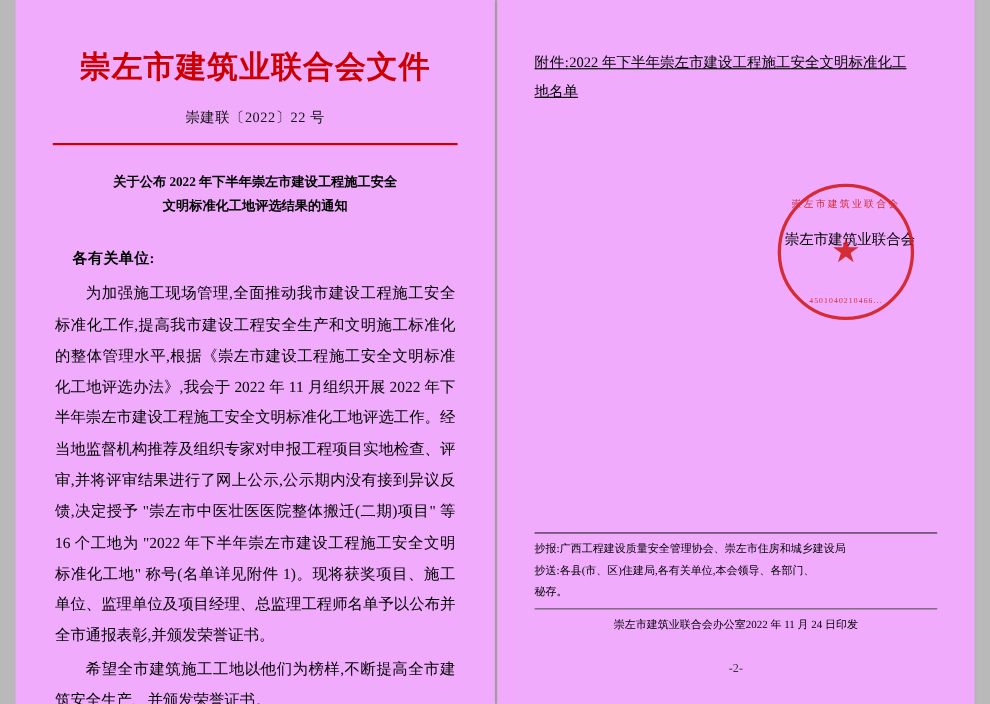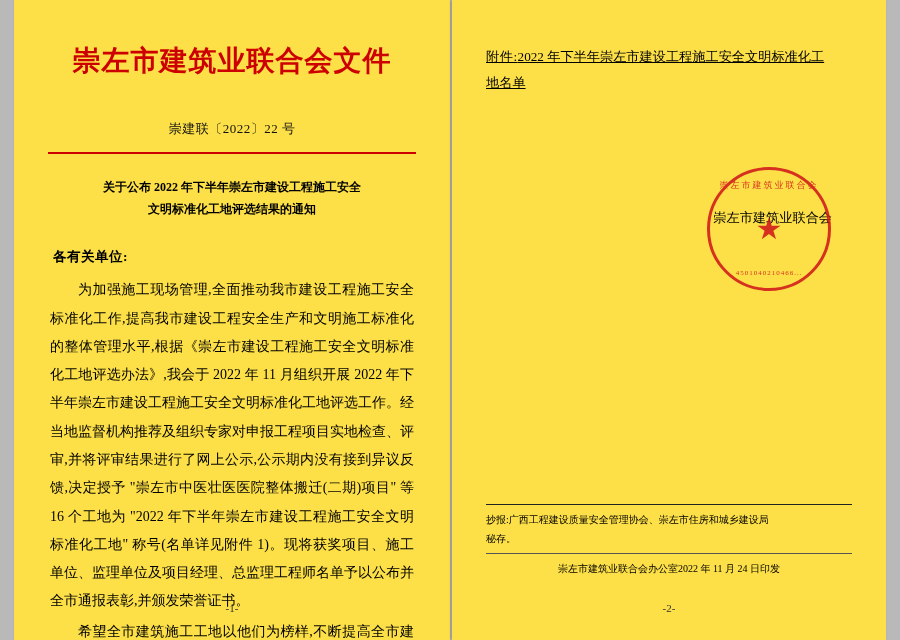--- a/index.html
+++ b/index.html
@@ -14,21 +14,21 @@
     overflow: hidden;
   }
   .page-wrap {
     position: relative;
     width: 900px;
     height: 640px;
   }
   .sheet {
     position: absolute;
     top: 0;
-    background: #fde047;
+    background: #f0abfc;
     height: 640px;
     box-sizing: border-box;
   }
   .sheet.left {
     left: 14px;
     width: 436px;
     box-shadow: 1px 0 3px rgba(0,0,0,0.18);
   }
   .sheet.right {
     left: 452px;
@@ -43,40 +43,40 @@
     font-weight: bold;
     font-size: 28px;
     letter-spacing: 1px;
     margin-top: 42px;
     white-space: nowrap;
   }
   .doc-number {
     text-align: center;
     font-size: 13px;
     color: #111;
-    margin-top: 40px;
+    margin-top: 18px;
     letter-spacing: 0.5px;
   }
   .red-rule {
     height: 2px;
     background: #cc0000;
     margin: 14px 34px 0 34px;
   }
   .subject {
     text-align: center;
     font-size: 12px;
     font-weight: bold;
     color: #000;
     line-height: 1.85;
     margin: 22px 34px 0 34px;
   }
   .salutation {
     font-size: 13.5px;
     font-weight: bold;
-    margin: 28px 0 0 39px;
+    margin: 28px 0 0 52px;
     letter-spacing: 0.5px;
   }
   .body-text {
     font-size: 14px;
     line-height: 2.02;
     color: #000;
     margin: 10px 36px 0 36px;
     text-align: justify;
     text-justify: inter-ideograph;
   }
@@ -223,20 +223,23 @@
         <div class="star">★</div>
         <div class="arc-bottom">4501040210466...</div>
       </div>
     </div>
 
     <div class="footer-block">
       <div class="footer-rule"></div>
       <div class="copy-to">
         <span>抄报:</span><span>广西工程建设质量安全管理协会、崇左市住房和城乡建设局</span>
       </div>
+      <div class="copy-to">
+        <span>抄送:</span><span>各县(市、区)住建局,各有关单位,本会领导、各部门、</span>
+      </div>
       <div>秘存。</div>
       <div class="footer-rule thin" style="margin-top:4px;"></div>
       <div class="footer-row">
         <span class="left-cell">崇左市建筑业联合会办公室</span>
         <span class="right-cell">2022 年 11 月 24 日印发</span>
       </div>
     </div>
 
     <div class="page-num">-2-</div>
   </div>

